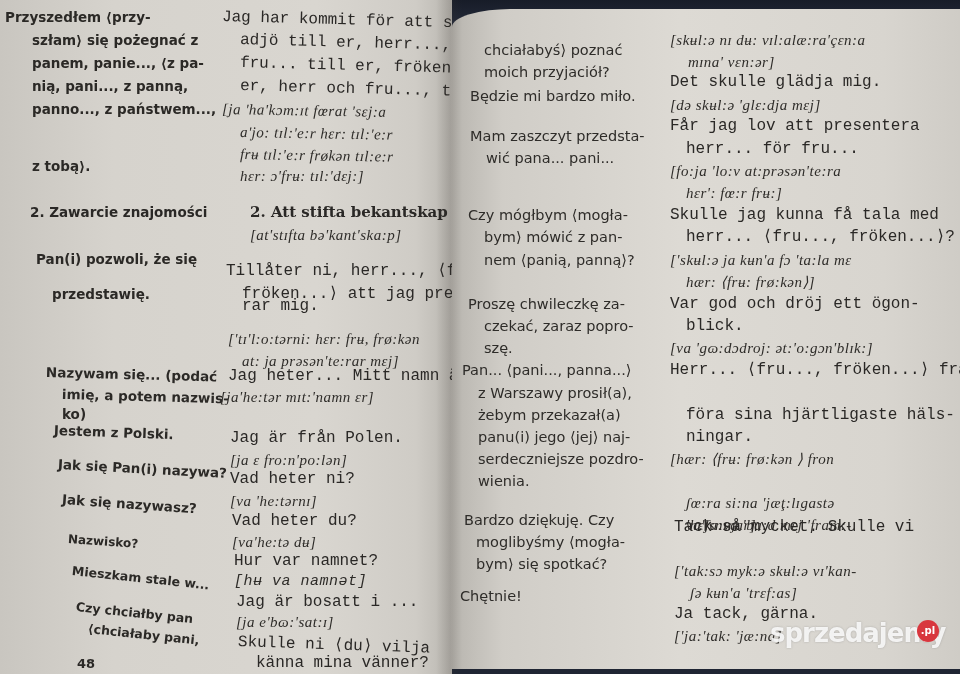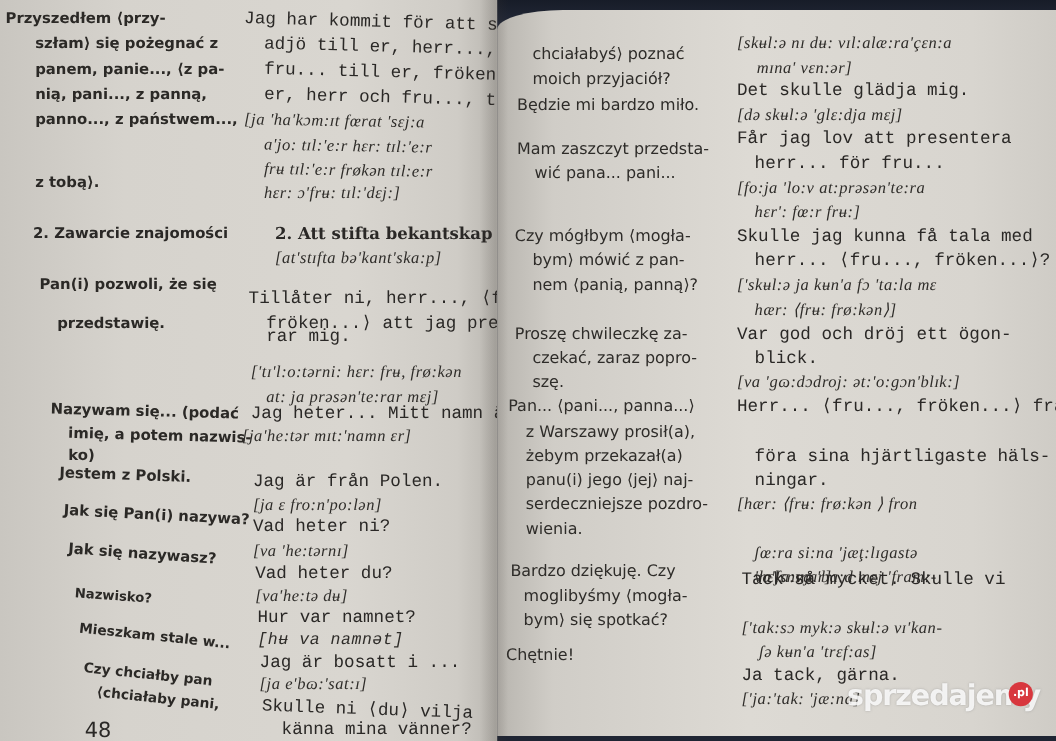--- a/index.html
+++ b/index.html
@@ -30,21 +30,21 @@
     background:linear-gradient(90deg,rgba(0,0,0,0) 0%,rgba(60,55,50,.18) 55%,rgba(0,0,0,0) 100%);
     pointer-events:none;
   }
   .line { position:absolute; white-space:nowrap; font-size:15.5px; line-height:18px; }
   .pl { font-family:"DejaVu Sans", sans-serif; font-size:13.5px; font-weight:bold; color:#2b2926; }
   .pl-r { font-family:"DejaVu Sans", sans-serif; font-size:14.5px; color:#2e2c29; }
   .sv { font-family:"Liberation Mono", monospace; font-size:16px; color:#2a2826; }
   .ph { font-family:"Liberation Serif", serif; font-style:italic; font-size:15px; color:#2e2c29; letter-spacing:.5px; }
   .head-pl { font-family:"DejaVu Sans", sans-serif; font-weight:bold; font-size:13.5px; }
   .head-sv { font-family:"DejaVu Serif", serif; font-weight:bold; font-size:15px; }
-  .pagenum { font-family:"DejaVu Sans", sans-serif; font-weight:normal; font-size:19px; }
+  .pagenum { font-family:"DejaVu Sans", sans-serif; font-weight:bold; font-size:13px; }
   .watermark {
     position:absolute; left:770px; top:618px;
     font-family:"DejaVu Sans", sans-serif; font-weight:bold; font-size:26px;
     color:rgba(255,255,255,.85); letter-spacing:-1px;
     text-shadow:0 0 2px rgba(120,120,120,.5);
   }
   .watermark-badge {
     position:absolute; left:917px; top:620px; width:22px; height:22px;
     border-radius:50%; background:#d8373e; color:#fff;
     font-family:"DejaVu Sans", sans-serif; font-weight:bold; font-size:10px;

